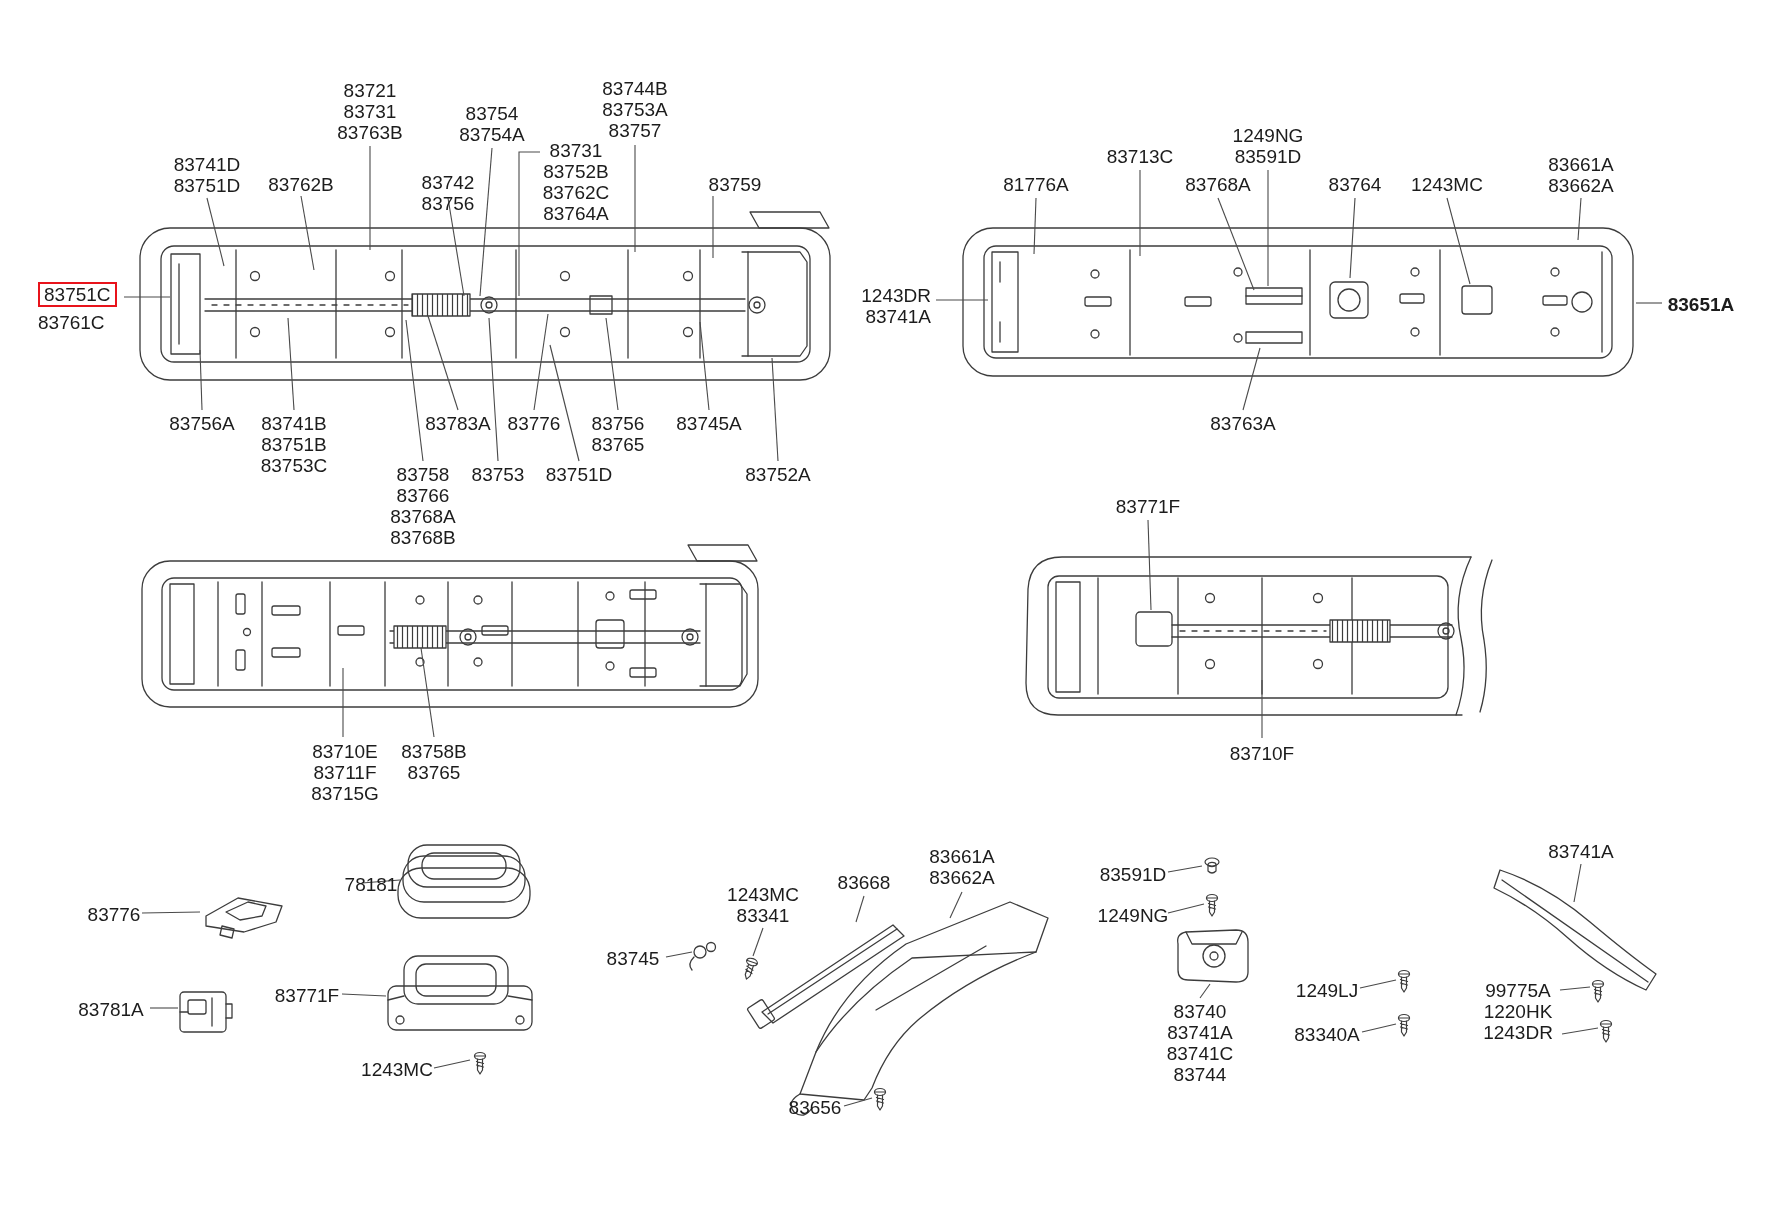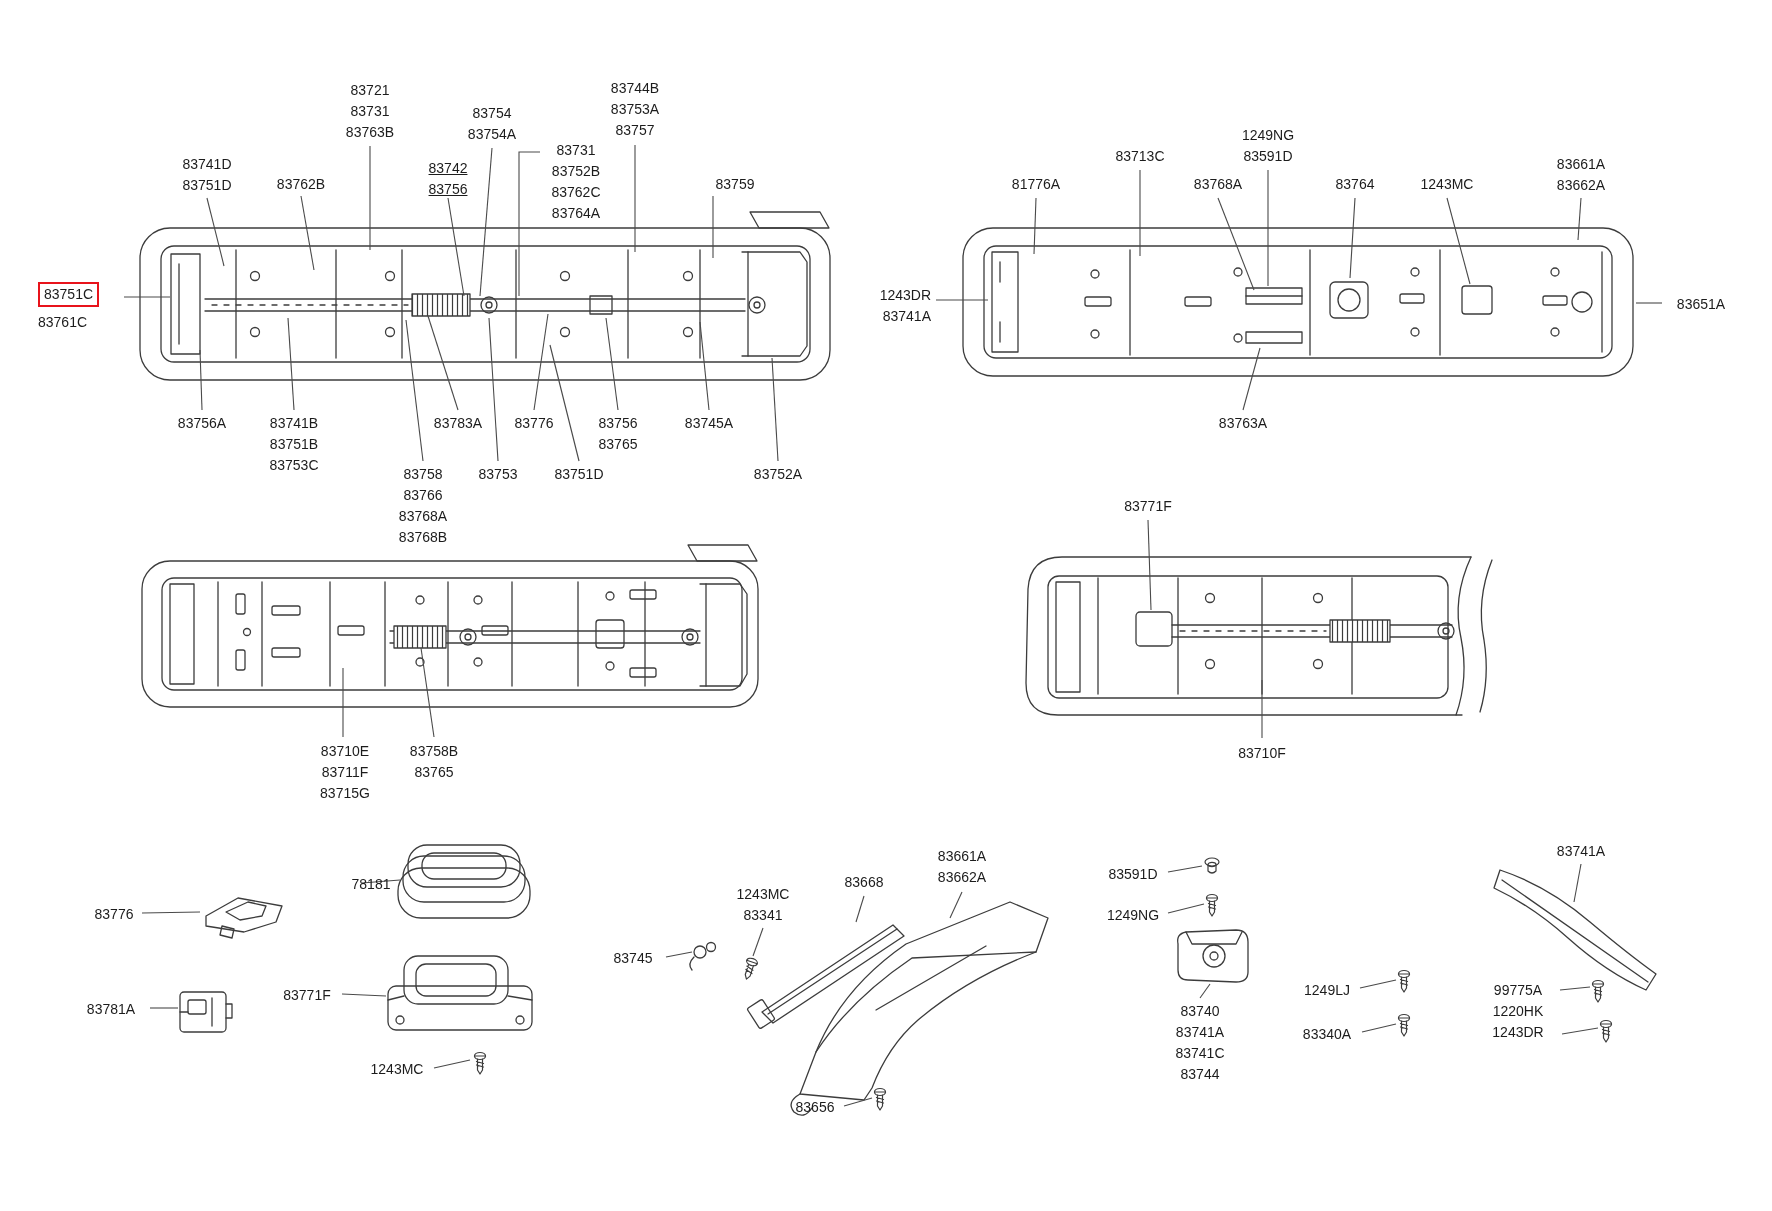--- a/index.html
+++ b/index.html
@@ -1,20 +1,20 @@
 <!DOCTYPE html>
 <html style="--ink: #1c1c1c; --line: #3c3c3c; --hl: #e8131b;"><head>
 <meta charset="utf-8">
 <style>
   html,body{margin:0;padding:0;background:#fff;}
   #page{position:relative;width:1772px;height:1211px;background:#fff;overflow:hidden;
         font-family:"Liberation Sans",sans-serif;color:var(--ink,#1c1c1c);}
   #artwork{position:absolute;left:0;top:0;color:var(--line,#3c3c3c);}
   #labels{position:absolute;left:0;top:0;width:100%;height:100%;}
-  .part-label{position:absolute;font-size:14px;line-height:21px;white-space:nowrap;
+  .part-label{position:absolute;font-size:19px;line-height:21px;white-space:nowrap;
               color:var(--ink,#1c1c1c);text-align:center;cursor:default;}
   .part-label.align-l{text-align:right;}
   .part-label.align-r{text-align:right;}
   .part-label.highlighted{border:2px solid var(--hl,#e8131b);padding:0 4px;margin-top:-3px;}
 </style>
 </head>
 <body>
 
 <div id="page">
 
@@ -312,21 +312,21 @@
         <div class="part-label-line">83753A</div>
         <div class="part-label-line">83757</div>
       </div>
       <div class="part-label" style="top: 154px; left: 207px; transform: translateX(-50%);">
         <div class="part-label-line">83741D</div>
         <div class="part-label-line">83751D</div>
       </div>
       <div class="part-label" style="top: 174px; left: 301px; transform: translateX(-50%);">
         <div class="part-label-line">83762B</div>
       </div>
-      <div class="part-label" style="top: 158px; left: 448px; transform: translateX(-50%); text-decoration: underline;">
+      <div class="part-label" style="top: 172px; left: 448px; transform: translateX(-50%);">
         <div class="part-label-line">83742</div>
         <div class="part-label-line">83756</div>
       </div>
       <div class="part-label" style="top: 140px; left: 576px; transform: translateX(-50%);">
         <div class="part-label-line">83731</div>
         <div class="part-label-line">83752B</div>
         <div class="part-label-line">83762C</div>
         <div class="part-label-line">83764A</div>
       </div>
       <div class="part-label" style="top: 174px; left: 735px; transform: translateX(-50%);">
@@ -394,21 +394,21 @@
         <div class="part-label-line">1243MC</div>
       </div>
       <div class="part-label" style="top: 154px; left: 1581px; transform: translateX(-50%);">
         <div class="part-label-line">83661A</div>
         <div class="part-label-line">83662A</div>
       </div>
       <div class="part-label align-r" style="top: 285px; right: 841px;">
         <div class="part-label-line">1243DR</div>
         <div class="part-label-line">83741A</div>
       </div>
-      <div class="part-label" style="top: 294px; left: 1701px; transform: translateX(-50%);">
+      <div class="part-label" style="top: 294px; left: 1701px; transform: translateX(-50%); font-weight: bold;">
         <div class="part-label-line">83651A</div>
       </div>
       <div class="part-label" style="top: 413px; left: 1243px; transform: translateX(-50%);">
         <div class="part-label-line">83763A</div>
       </div>
       <div class="part-label" style="top: 496px; left: 1148px; transform: translateX(-50%);">
         <div class="part-label-line">83771F</div>
       </div>
       <div class="part-label" style="top: 741px; left: 345px; transform: translateX(-50%);">
         <div class="part-label-line">83710E</div>

